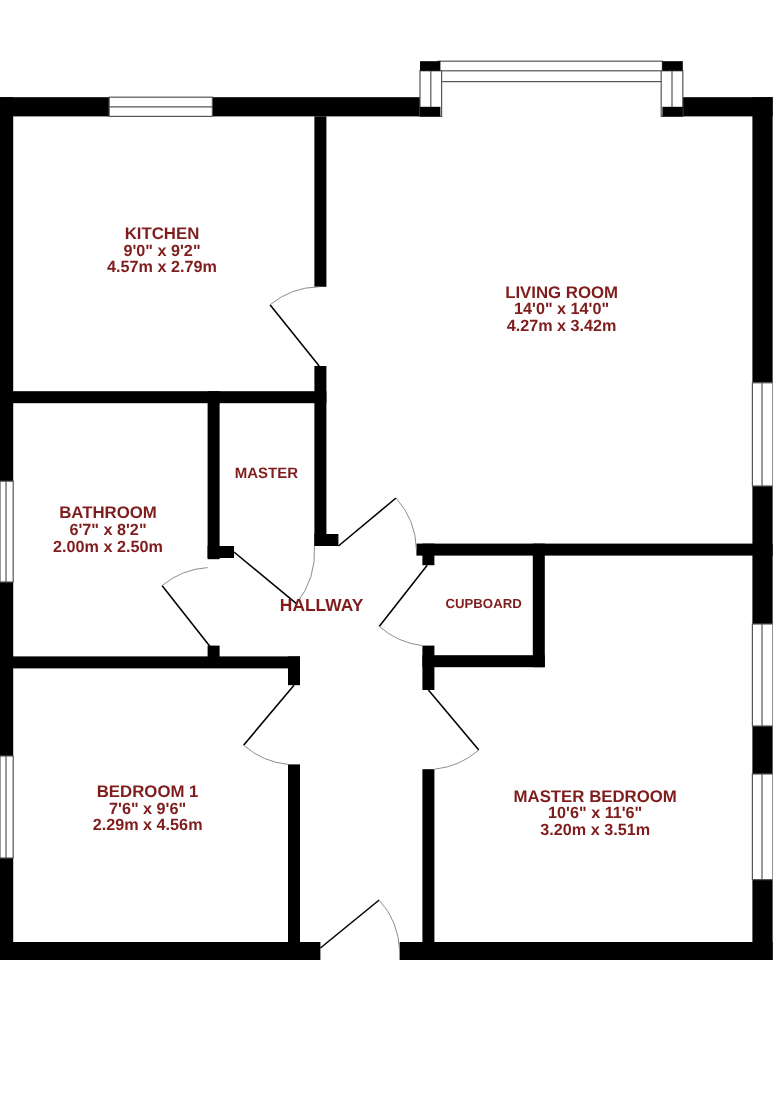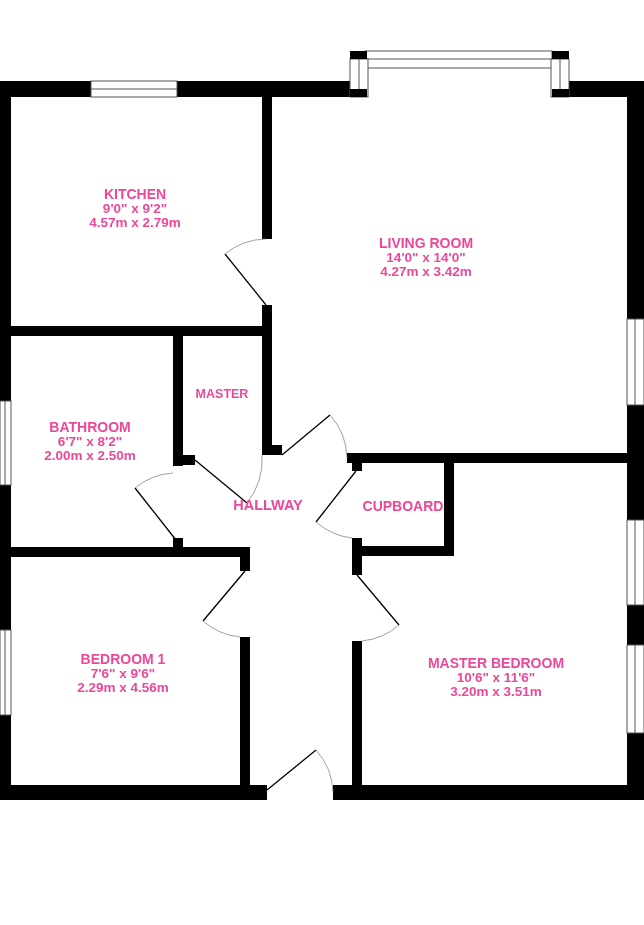--- a/index.html
+++ b/index.html
@@ -1,18 +1,18 @@
 <!DOCTYPE html>
 <html><head>
 <meta charset="utf-8">
 <style>
   html, body { margin: 0; padding: 0; background: #ffffff; }
   body { width: 644px; height: 925px; position: relative; overflow: hidden; font-family: "Liberation Sans", sans-serif; }
   #plan { position: absolute; left: 0; top: 0; width: 644px; height: 925px; }
-  .room-label { position: absolute; text-align: center; color: #ec4899; font-weight: bold; line-height: 1.05; transform: translateX(-50%); white-space: nowrap; }
+  .room-label { position: absolute; text-align: center; color: #7f1d1d; font-weight: bold; line-height: 1.05; transform: translateX(-50%); white-space: nowrap; }
   .room-label .name { font-size: 14px; display: block; }
   .room-label .dim { font-size: 13.5px; display: block; }
   .room-label.small .name { font-size: 12.5px; }
   .room-label.hall .name { font-size: 14.5px; text-align: right; }
 </style>
 </head>
 <body>
 
 <svg id="plan" viewBox="0 0 644 925" xmlns="http://www.w3.org/2000/svg">
   <g fill="#000">
@@ -136,42 +136,42 @@
     </g>
   </g>
 </svg>
 
 <div class="room-label" style="left:135px; top:187px;">
   <span class="name">KITCHEN</span>
   <span class="dim">9'0"  x 9'2"</span>
   <span class="dim">4.57m  x 2.79m</span>
 </div>
 
-<div class="room-label" style="left:426px; top:236px;">
+<div class="room-label" style="left:468px; top:236px;">
   <span class="name">LIVING ROOM</span>
   <span class="dim">14'0"  x 14'0"</span>
   <span class="dim">4.27m  x 3.42m</span>
 </div>
 
 <div class="room-label small" style="left:222px; top:388px;">
   <span class="name">MASTER</span>
 </div>
 
 <div class="room-label" style="left:90px; top:420px;text-align:center;">
   <span class="name">BATHROOM</span>
   <span class="dim">6'7"  x 8'2"</span>
   <span class="dim">2.00m  x 2.50m</span>
 </div>
 
 <div class="room-label hall" style="left:268px; top:498px;">
   <span class="name">HALLWAY</span>
 </div>
 
 <div class="room-label small" style="left:403px; top:499px;">
-  <span class="name" style="font-size:14px;text-align:center;">CUPBOARD</span>
+  <span class="name" style="font-size:11px;text-align:center;">CUPBOARD</span>
 </div>
 
 <div class="room-label" style="left:123px; top:652px;">
   <span class="name">BEDROOM 1</span>
   <span class="dim">7'6"  x 9'6"</span>
   <span class="dim">2.29m  x 4.56m</span>
 </div>
 
 <div class="room-label" style="left:496px; top:656px;">
   <span class="name">MASTER BEDROOM</span>

